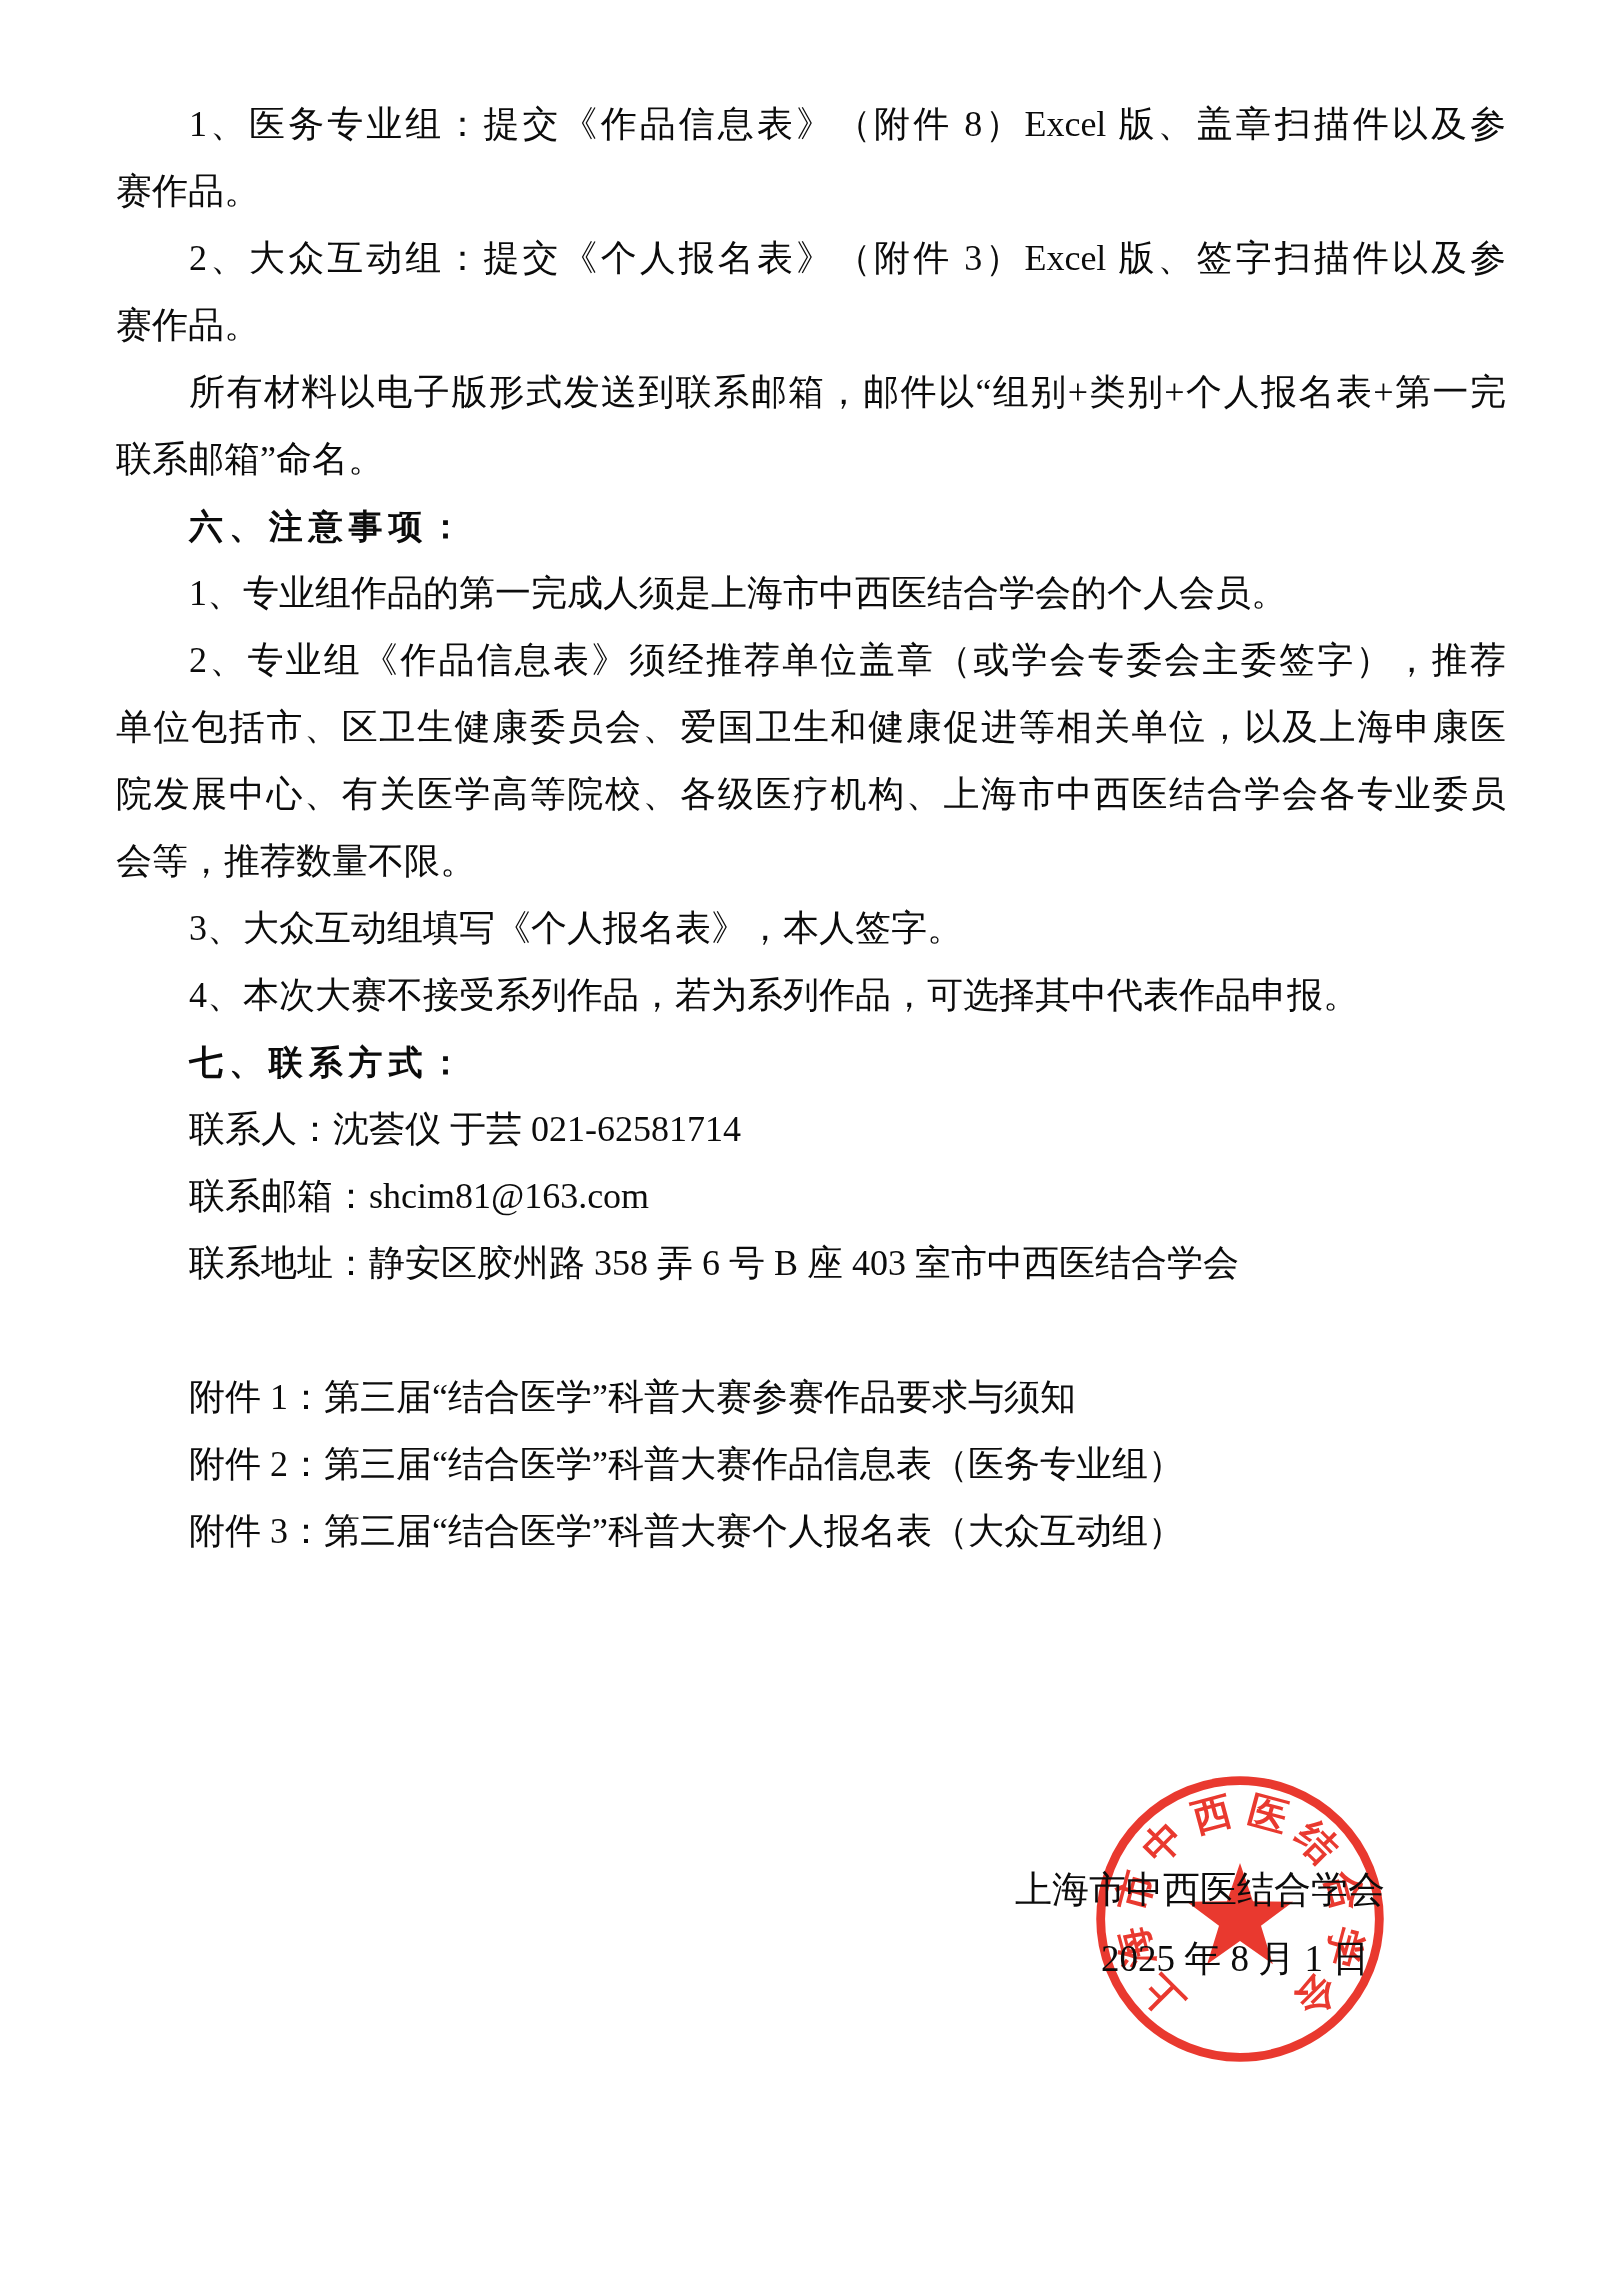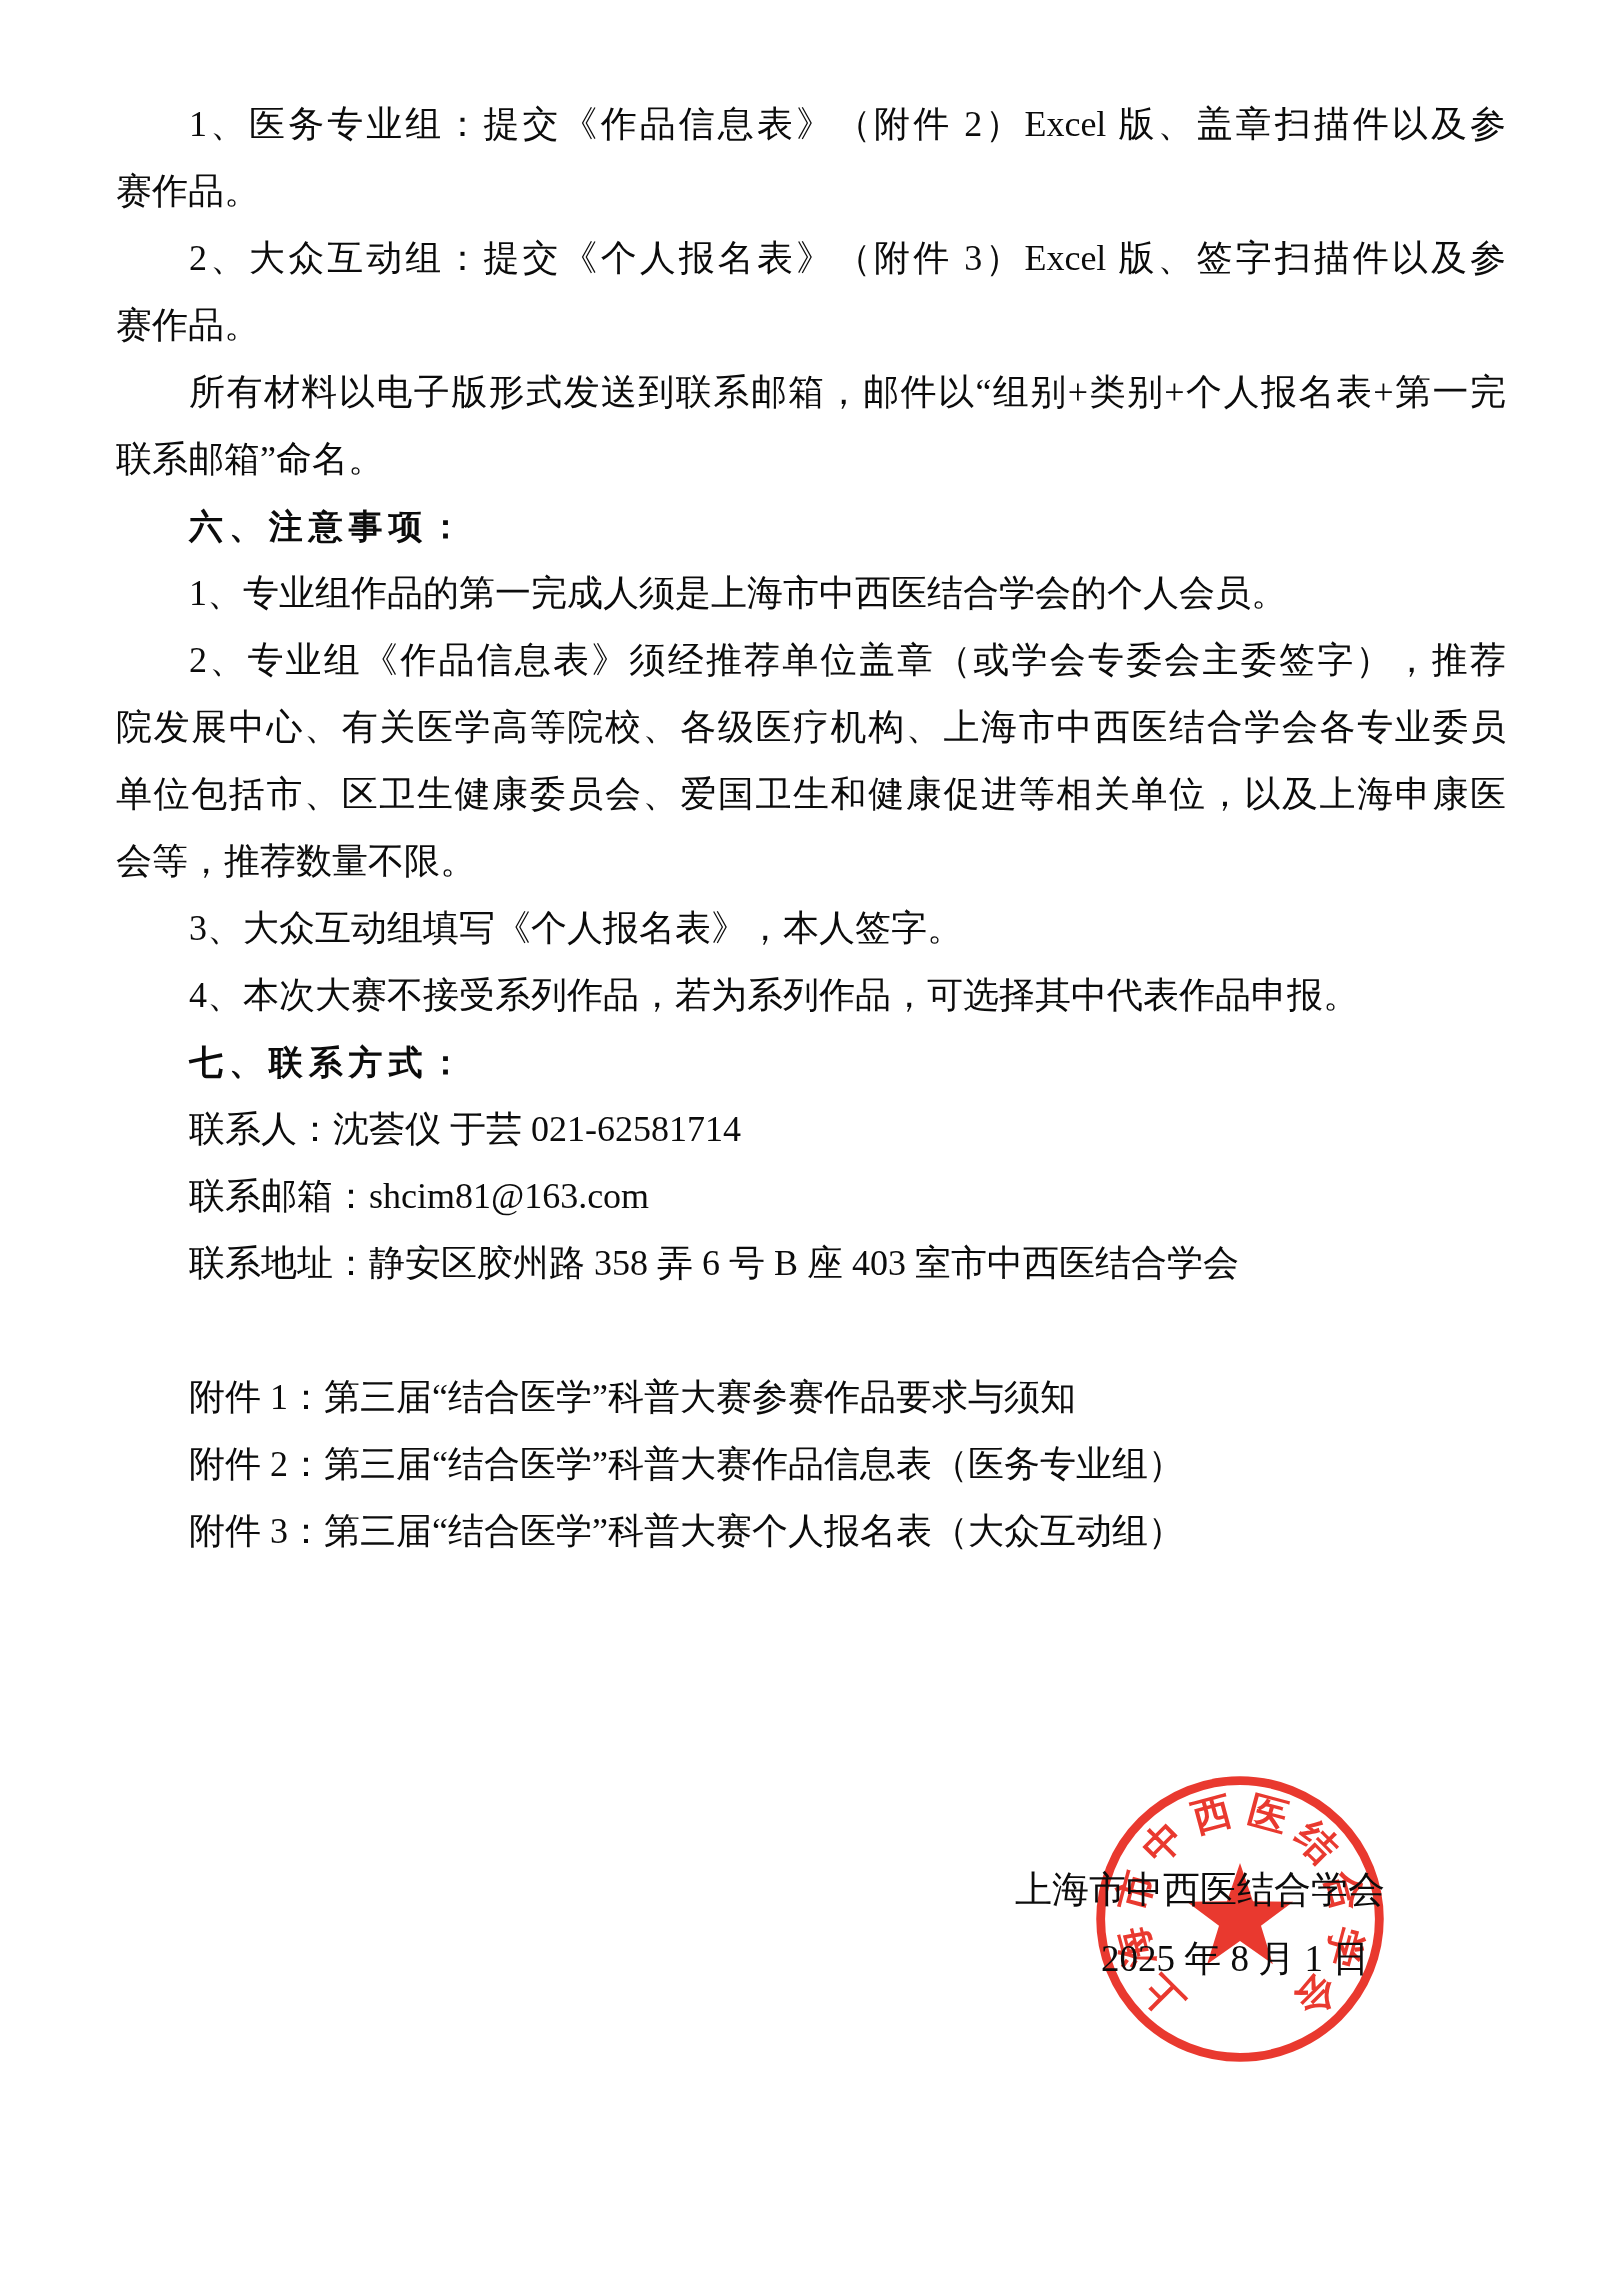--- a/index.html
+++ b/index.html
@@ -27,31 +27,31 @@
   }
   .seal-svg { position:absolute; left:1083px; top:1762px; width:314px; height:314px; z-index:2; opacity:0.92; }
   .seal-ring-char { font-family:"Liberation Serif", serif; font-size:40px; font-weight:bold; }
 </style>
 </head>
 <body>
 
 <div class="page">
 
   <div class="textblock">
-    <div class="line indent justify">1、医务专业组：提交《作品信息表》（附件 2）Excel 版、盖章扫描件以及参</div>
+    <div class="line indent justify">1、医务专业组：提交《作品信息表》（附件 8）Excel 版、盖章扫描件以及参</div>
     <div class="line">赛作品。</div>
     <div class="line indent justify">2、大众互动组：提交《个人报名表》（附件 3）Excel 版、签字扫描件以及参</div>
     <div class="line">赛作品。</div>
     <div class="line indent justify">所有材料以电子版形式发送到联系邮箱，邮件以“组别+类别+个人报名表+第一完</div>
     <div class="line">联系邮箱”命名。</div>
     <div class="line indent heading">六、注意事项：</div>
     <div class="line indent">1、专业组作品的第一完成人须是上海市中西医结合学会的个人会员。</div>
     <div class="line indent justify">2、专业组《作品信息表》须经推荐单位盖章（或学会专委会主委签字），推荐</div>
+    <div class="line justify">单位包括市、区卫生健康委员会、爱国卫生和健康促进等相关单位，以及上海申康医</div>
     <div class="line justify">院发展中心、有关医学高等院校、各级医疗机构、上海市中西医结合学会各专业委员</div>
-    <div class="line justify">单位包括市、区卫生健康委员会、爱国卫生和健康促进等相关单位，以及上海申康医</div>
     <div class="line">会等，推荐数量不限。</div>
     <div class="line indent">3、大众互动组填写《个人报名表》，本人签字。</div>
     <div class="line indent">4、本次大赛不接受系列作品，若为系列作品，可选择其中代表作品申报。</div>
     <div class="line indent heading">七、联系方式：</div>
     <div class="line indent">联系人：沈荟仪 于芸 021-62581714</div>
     <div class="line indent">联系邮箱：shcim81@163.com</div>
     <div class="line indent">联系地址：静安区胶州路 358 弄 6 号 B 座 403 室市中西医结合学会</div>
     <div class="line"></div>
     <div class="line indent">附件 1：第三届“结合医学”科普大赛参赛作品要求与须知</div>
     <div class="line indent">附件 2：第三届“结合医学”科普大赛作品信息表（医务专业组）</div>

